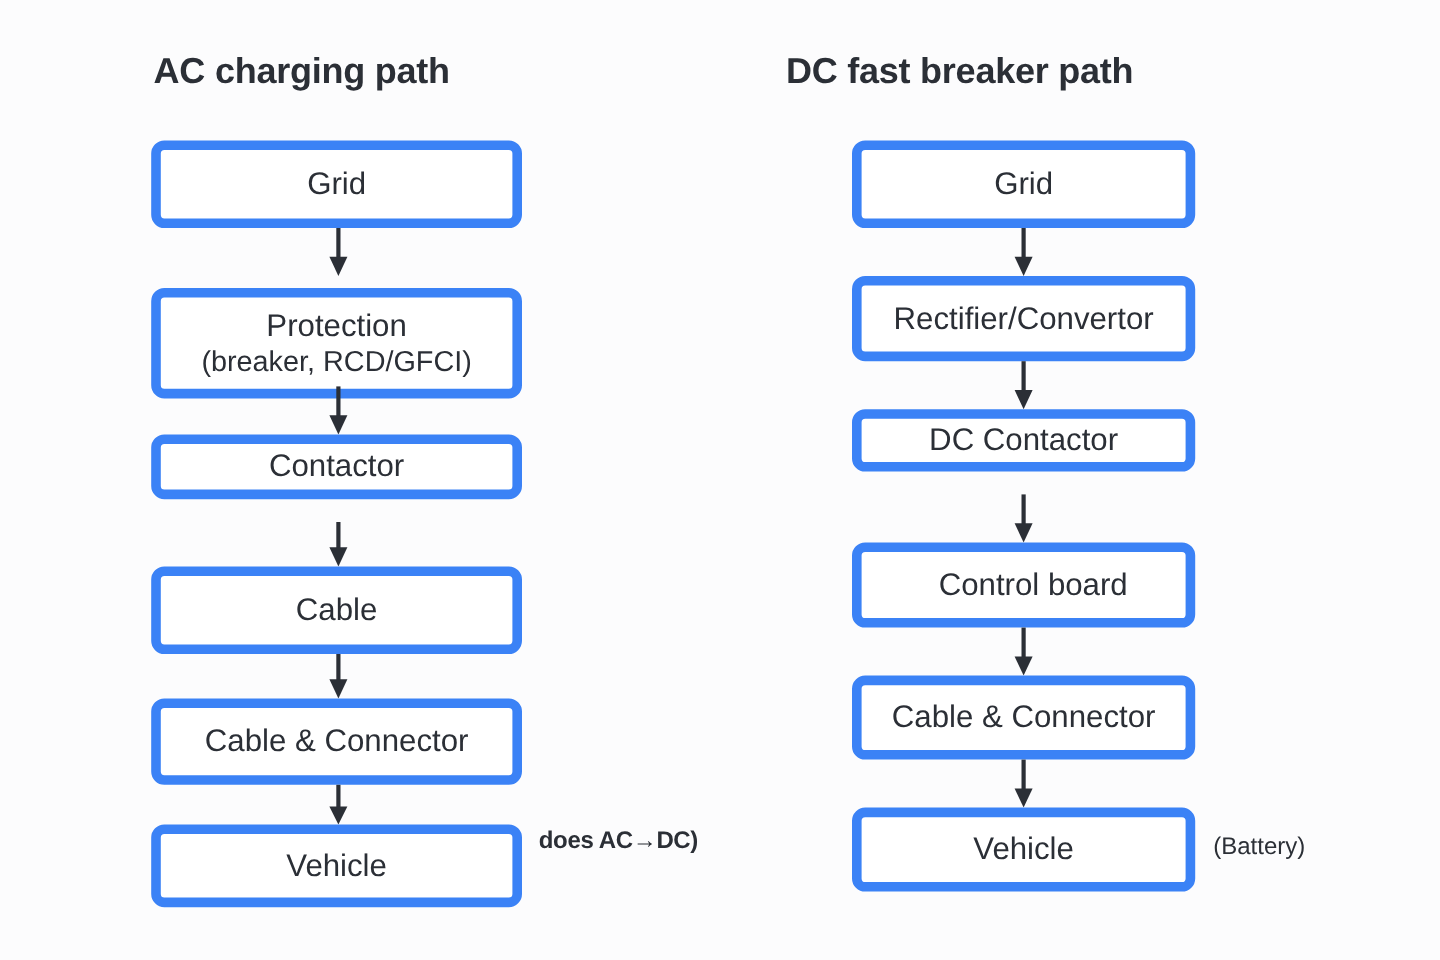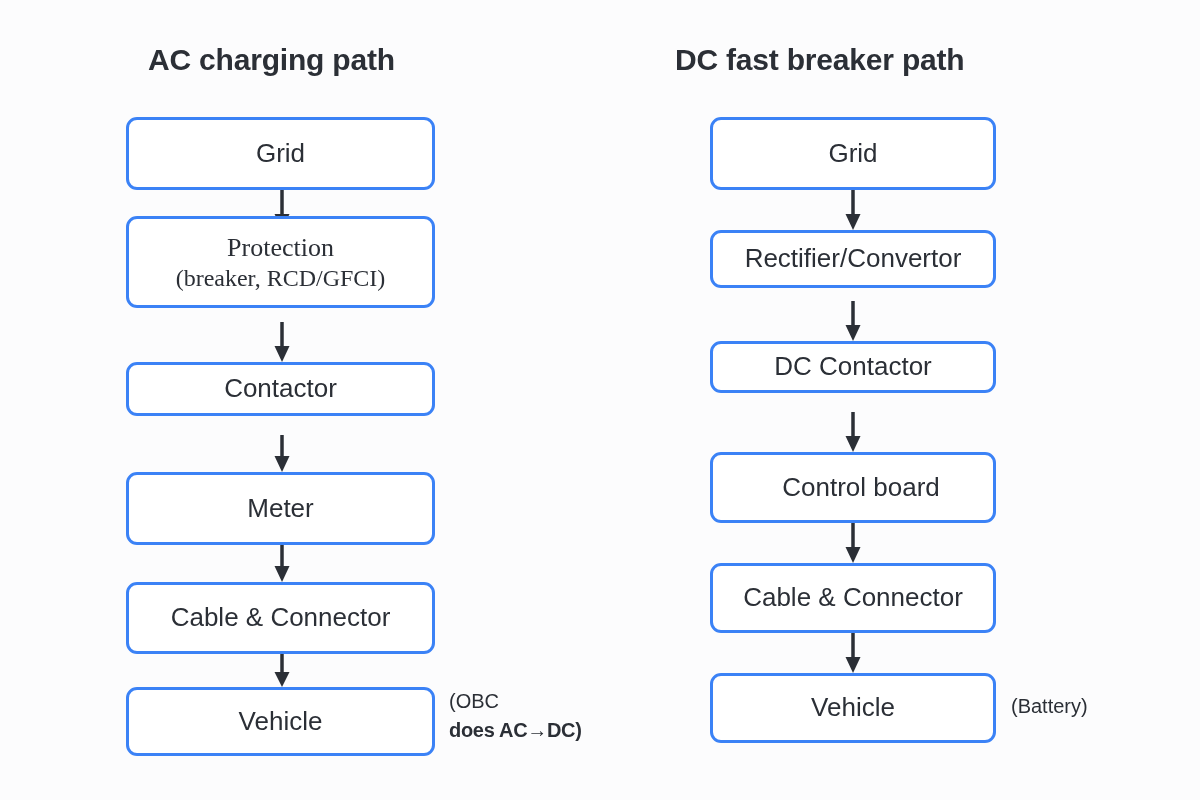--- a/index.html
+++ b/index.html
@@ -22,31 +22,30 @@
   }
 
   
   .col-title {
     position: absolute;
     font-size: 30px;
     font-weight: bold;
     color: #2b2f36;
     letter-spacing: -0.2px;
     white-space: nowrap;
-    margin-left: 20px;
   }
   #title-ac  { left: 128px; top: 43px; }
   #title-dc  { left: 655px; top: 43px; }
 
   
   .node {
     position: absolute;
     box-sizing: border-box;
     background: #ffffff;
-    border: 3px solid #3b82f6;
+    border: 8px solid #3b82f6;
     border-radius: 11px;
     display: flex;
     flex-direction: column;
     align-items: center;
     justify-content: center;
     text-align: center;
     line-height: 1.12;
   }
   .node .label {
     font-size: 26px;
@@ -97,21 +96,21 @@
       <span class="label">Grid</span>
     </div>
 
     <div class="arrow" style="left:273px; top:190px; height:40px;">
       <svg width="18" height="40" viewBox="0 0 18 40">
         <line x1="9" y1="0" x2="9" y2="27" stroke="#2b2f36" stroke-width="3.5"></line>
         <polygon points="9,40 1.5,24 16.5,24" fill="#2b2f36"></polygon>
       </svg>
     </div>
 
-    <div class="node" style="top:216px; height:92px;font-family:Liberation Serif, serif;">
+    <div class="node" style="top:240px; height:92px;">
       <span class="label">Protection</span>
       <span class="sublabel">(breaker, RCD/GFCI)</span>
     </div>
 
     <div class="arrow" style="left:273px; top:322px; height:40px;">
       <svg width="18" height="40" viewBox="0 0 18 40">
         <line x1="9" y1="0" x2="9" y2="27" stroke="#2b2f36" stroke-width="3.5"></line>
         <polygon points="9,40 1.5,24 16.5,24" fill="#2b2f36"></polygon>
       </svg>
     </div>
@@ -121,21 +120,21 @@
     </div>
 
     <div class="arrow" style="left:273px; top:435px; height:37px;">
       <svg width="18" height="37" viewBox="0 0 18 37">
         <line x1="9" y1="0" x2="9" y2="24" stroke="#2b2f36" stroke-width="3.5"></line>
         <polygon points="9,37 1.5,21 16.5,21" fill="#2b2f36"></polygon>
       </svg>
     </div>
 
     <div class="node" style="top:472px; height:73px;">
-      <span class="label">Meter</span>
+      <span class="label">Cable</span>
     </div>
 
     <div class="arrow" style="left:273px; top:545px; height:37px;">
       <svg width="18" height="37" viewBox="0 0 18 37">
         <line x1="9" y1="0" x2="9" y2="24" stroke="#2b2f36" stroke-width="3.5"></line>
         <polygon points="9,37 1.5,21 16.5,21" fill="#2b2f36"></polygon>
       </svg>
     </div>
 
     <div class="node" style="top:582px; height:72px;">
@@ -147,42 +146,41 @@
         <line x1="9" y1="0" x2="9" y2="21" stroke="#2b2f36" stroke-width="3.5"></line>
         <polygon points="9,33 1.5,18 16.5,18" fill="#2b2f36"></polygon>
       </svg>
     </div>
 
     <div class="node" style="top:687px; height:69px;">
       <span class="label">Vehicle</span>
     </div>
 
     <div class="annot" id="annot-obc">
-      <div class="l1">(OBC</div>
       <div class="l2">does AC→DC)</div>
     </div>
 
   </div>
 
   <div class="col-dc">
 
     <div class="col-title" id="title-dc">DC fast breaker path</div>
 
     <div class="node" style="top:117px; height:73px;">
       <span class="label">Grid</span>
     </div>
 
     <div class="arrow" style="left:844px; top:190px; height:40px;">
       <svg width="18" height="40" viewBox="0 0 18 40">
         <line x1="9" y1="0" x2="9" y2="27" stroke="#2b2f36" stroke-width="3.5"></line>
         <polygon points="9,40 1.5,24 16.5,24" fill="#2b2f36"></polygon>
       </svg>
     </div>
 
-    <div class="node" style="top:230px; height:58px;">
+    <div class="node" style="top:230px; height:71px;">
       <span class="label">Rectifier/Convertor</span>
     </div>
 
     <div class="arrow" style="left:844px; top:301px; height:40px;">
       <svg width="18" height="40" viewBox="0 0 18 40">
         <line x1="9" y1="0" x2="9" y2="27" stroke="#2b2f36" stroke-width="3.5"></line>
         <polygon points="9,40 1.5,24 16.5,24" fill="#2b2f36"></polygon>
       </svg>
     </div>
 

